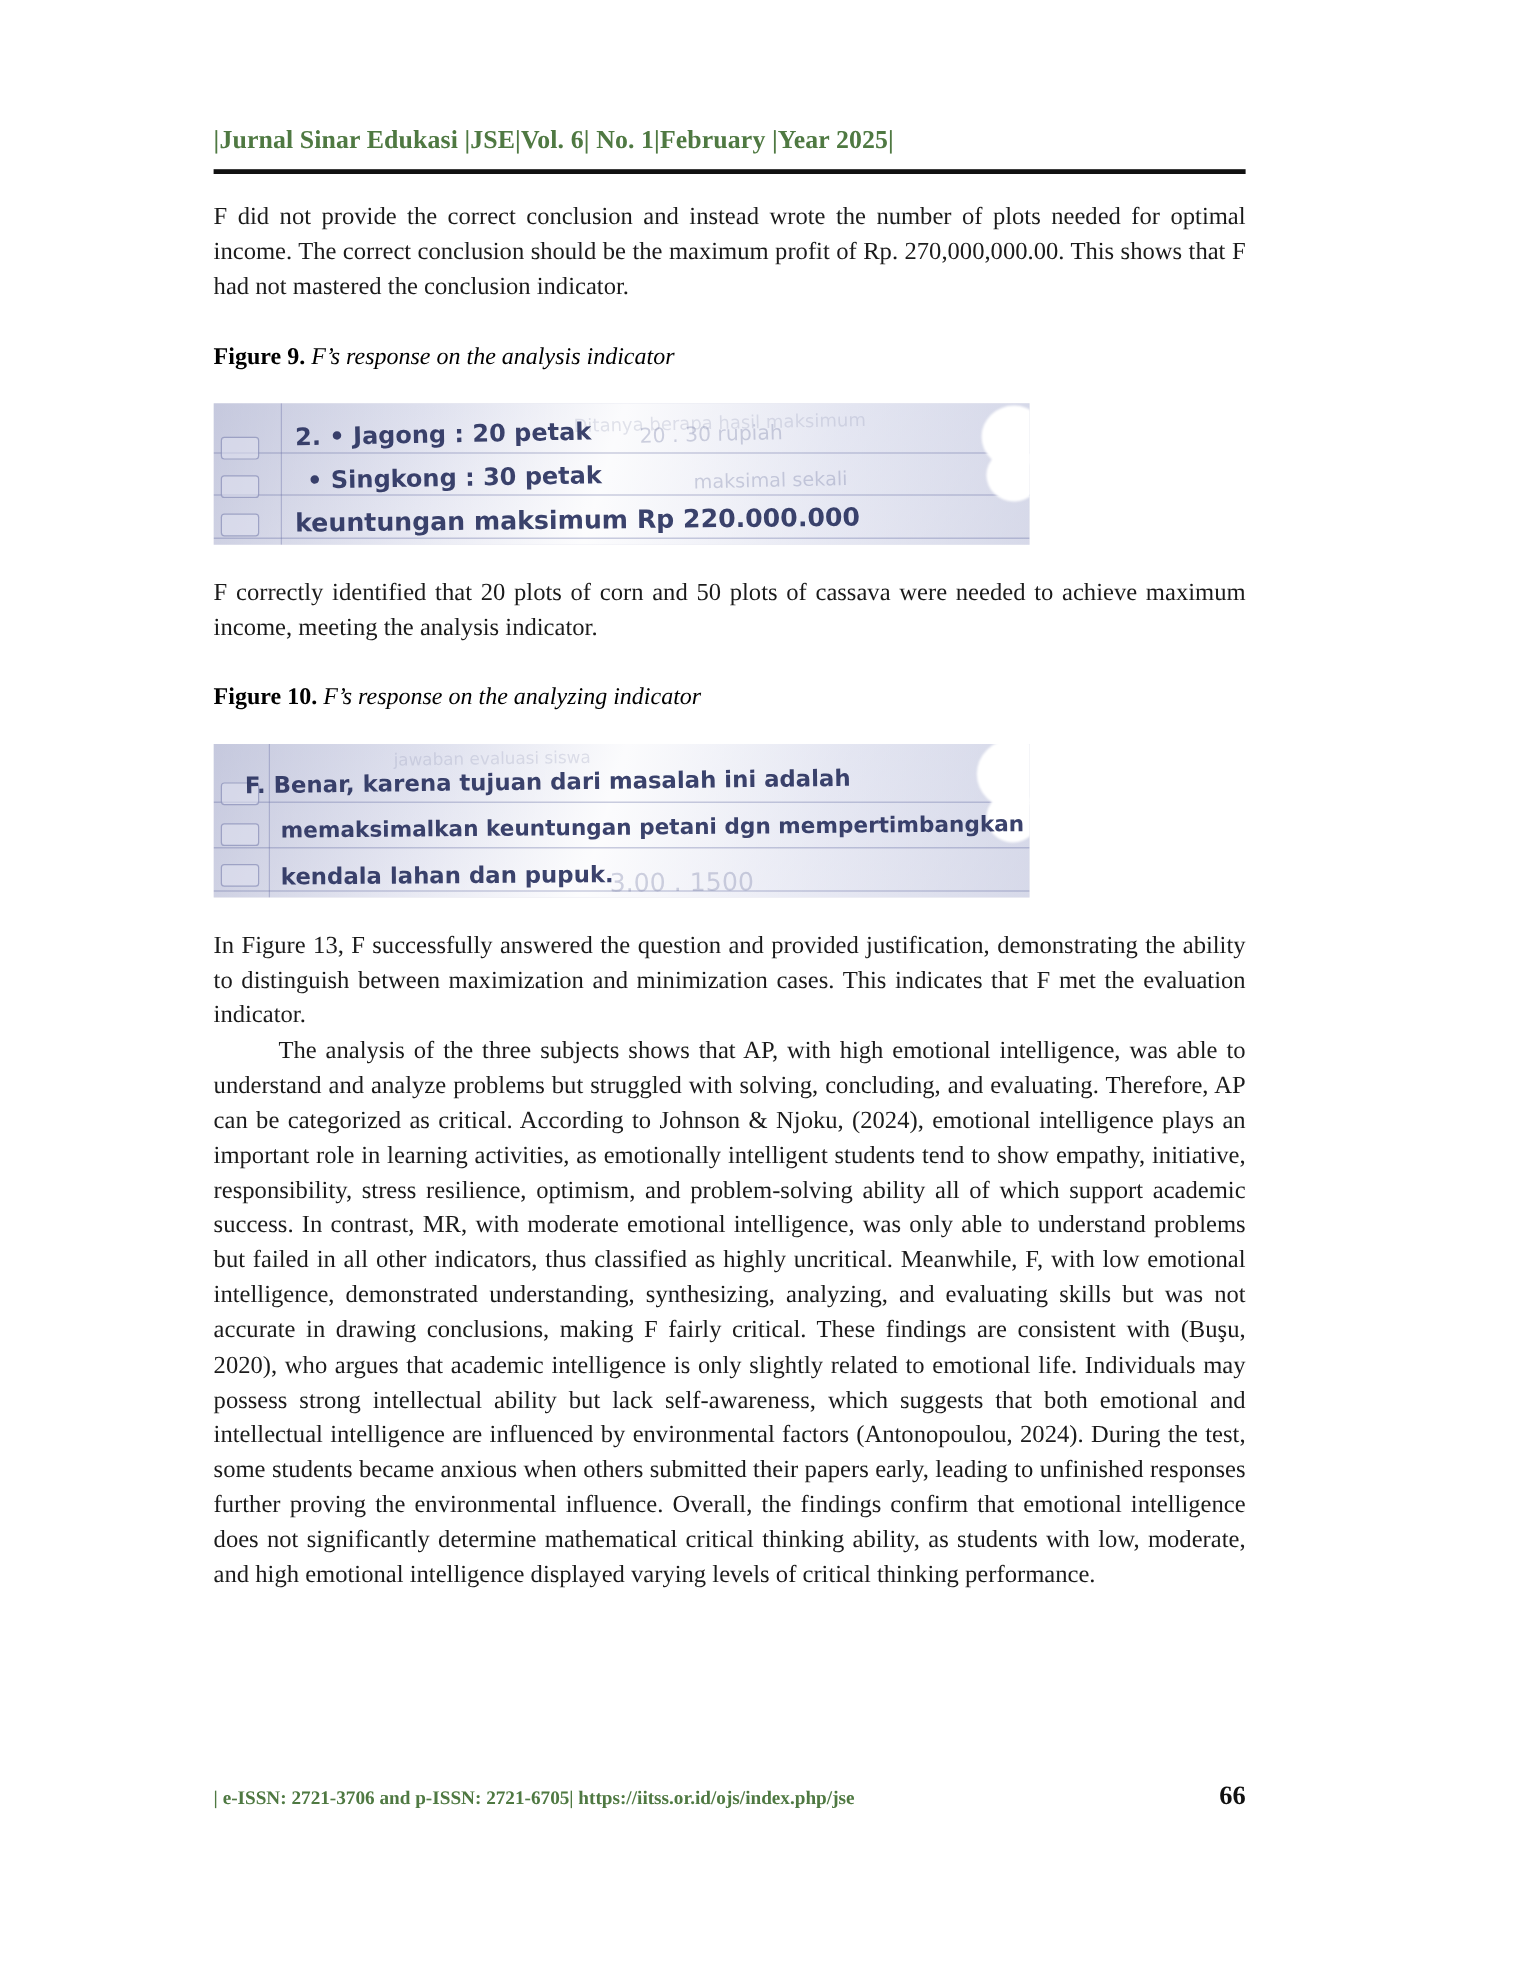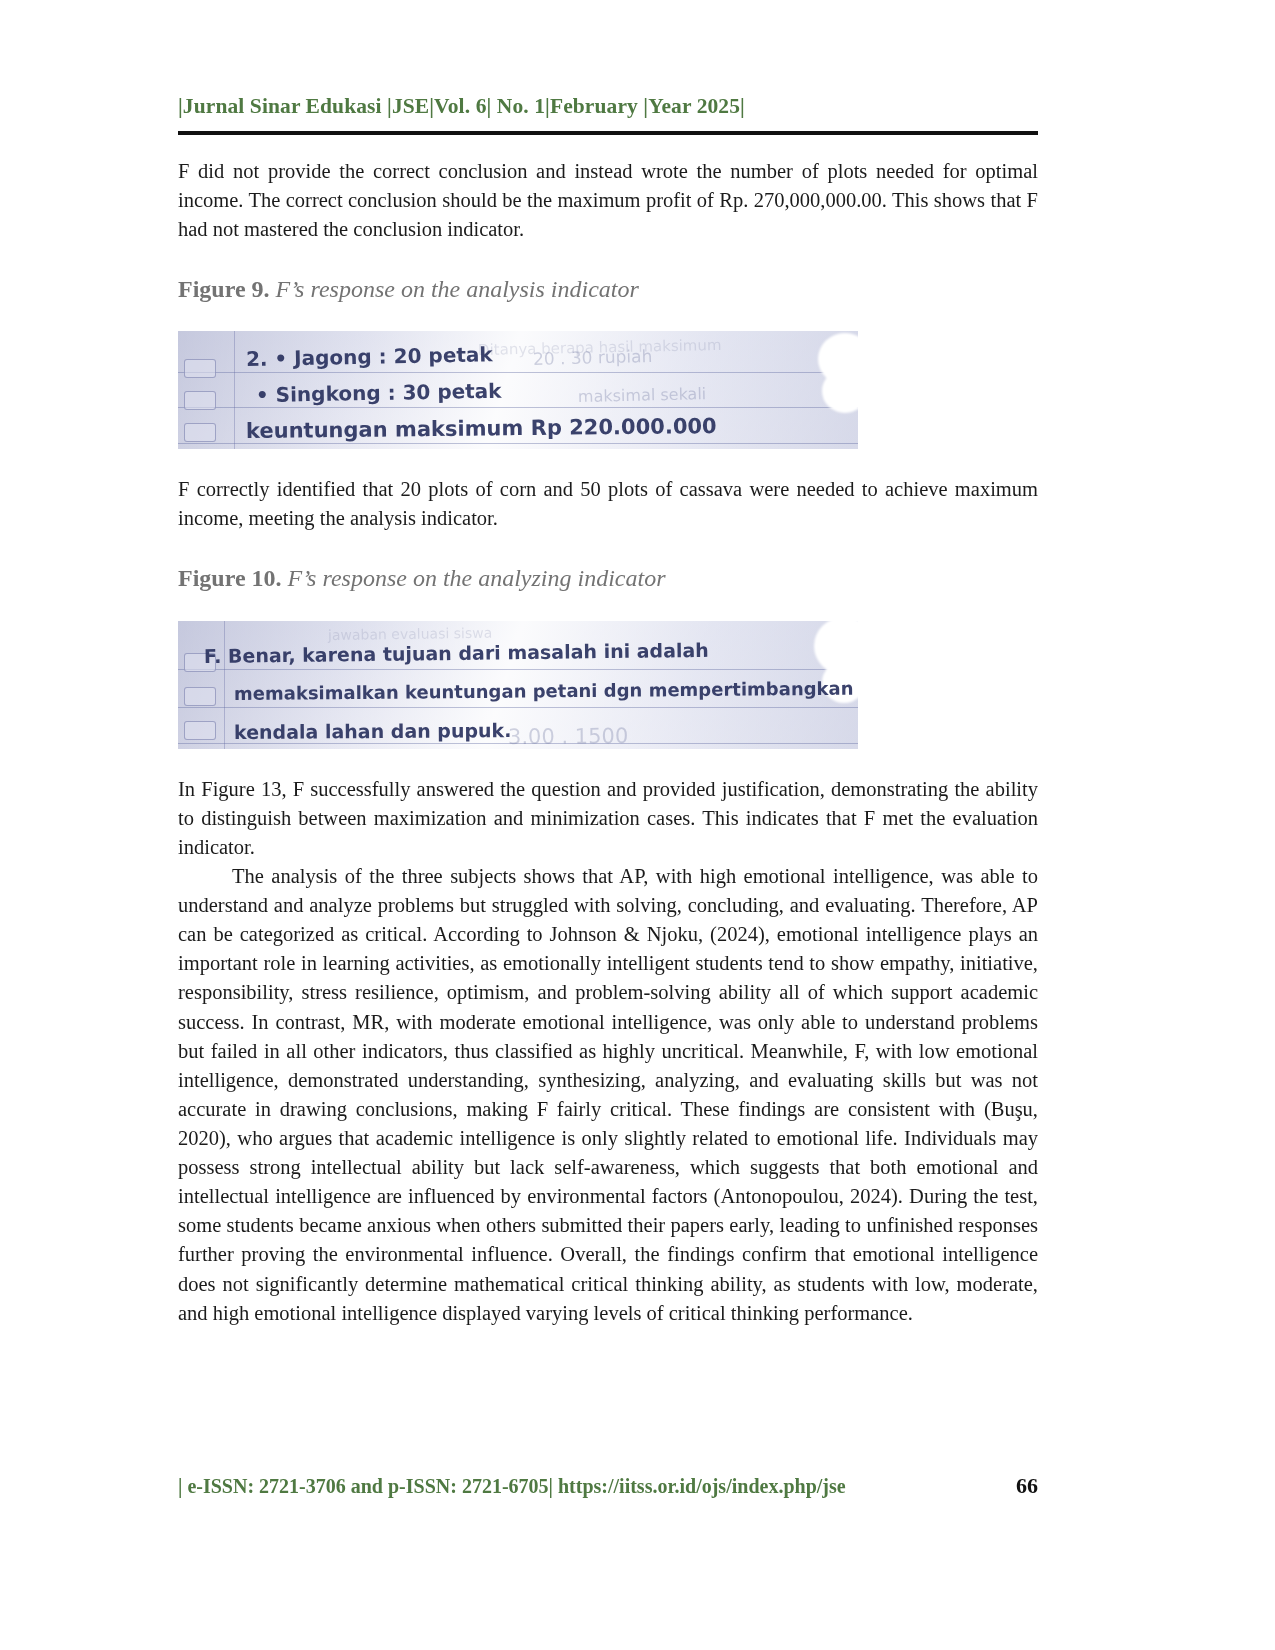--- a/index.html
+++ b/index.html
@@ -5,21 +5,21 @@
   html, body {
     margin: 0;
     padding: 0;
     background: #ffffff;
   }
   .page {
     position: relative;
     width: 1275px;
     height: 1491px;
     background: #ffffff;
-    margin: 8px auto;
+    margin: 18px auto;
     font-family: "Liberation Serif", "DejaVu Serif", serif;
     color: #1a1a1a;
     overflow: hidden;
   }
   .content {
     position: absolute;
     left: 178px;
     top: 86px;
     width: 860px;
   }
@@ -56,23 +56,23 @@
     text-align: justify;
     color: #1b1b1b;
     margin: 0;
   }
   .para.first { margin-top: 22px; }
   .para.indent { text-indent: 54px; }
   .gap-sm { height: 26px; }
   .gap-md { height: 30px; }
 
   .fig-caption {
-    font-size: 24px;
+    font-size: 20px;
     line-height: 1.3;
-    color: #737373;
+    color: #000000;
   }
   .fig-caption .fig-label {
     font-weight: bold;
   }
   .fig-caption .fig-title {
     font-style: italic;
   }
 
   
   .figure-block {
@@ -141,21 +141,21 @@
     left: 178px;
     top: 1465px;
     width: 860px;
     display: flex;
     align-items: baseline;
     justify-content: space-between;
   }
   .footer-issn {
     font-family: "Liberation Serif", "DejaVu Serif", serif;
     font-weight: bold;
-    font-size: 20px;
+    font-size: 16px;
     color: #4f7942;
     white-space: nowrap;
   }
   .footer-page {
     font-family: "Liberation Serif", "DejaVu Serif", serif;
     font-weight: bold;
     font-size: 22px;
     color: #111111;
   }
 </style>

